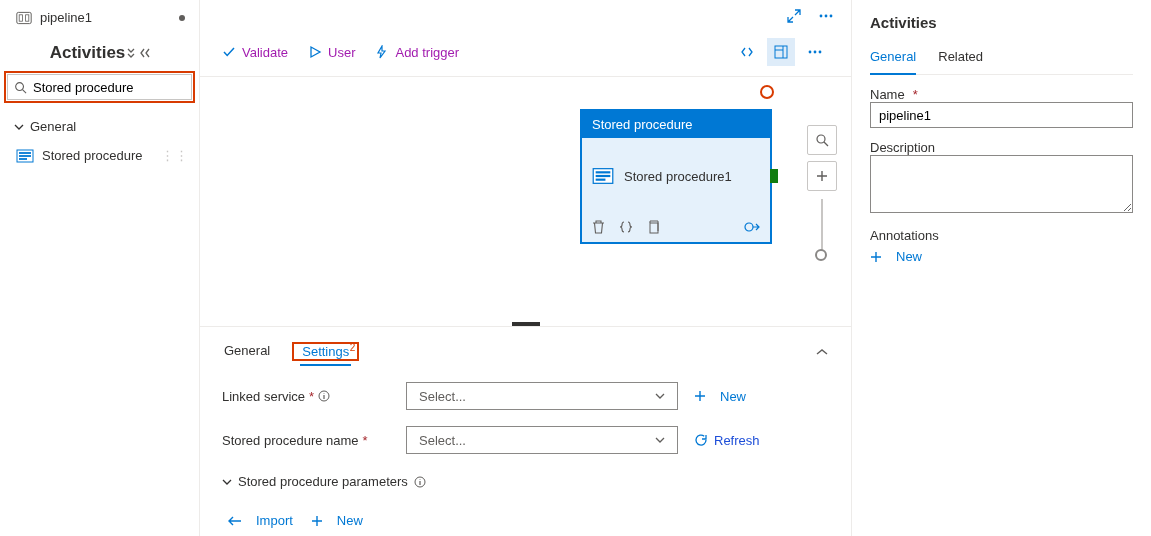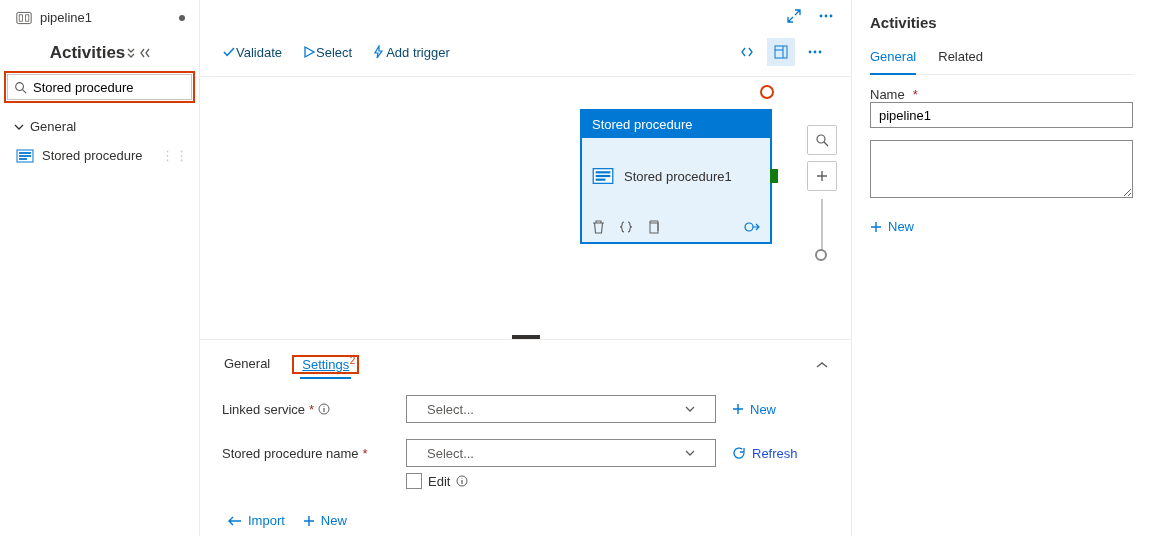--- a/index.html
+++ b/index.html
@@ -22,21 +22,21 @@
   .sb-item-row { display:flex; align-items:center; justify-content:space-between; padding:4px 2px; }
   .sb-item { display:flex; align-items:center; gap:8px; padding:4px 2px;}
   .sb-item-icon { width:18px; height:14px; display:inline-flex;}
   .sb-item-handle { color:#c8c6c4; letter-spacing:1px; }
 
   
   .main { flex:1; display:flex; flex-direction:column; min-width:0; }
   .topbar { height:32px; display:flex; justify-content:flex-end; align-items:center; gap:10px; padding-right:14px; border-bottom:1px solid #fff;}
   .topbar .icon-btn { color:#0078d4; cursor:pointer; padding:4px; }
   .actionbar { display:flex; align-items:center; gap:20px; padding: 6px 22px 10px; border-bottom:1px solid #edebe9;}
-  .action { display:flex; align-items:center; color:#0c4a6e; cursor:pointer;}
+  .action { display:flex; align-items:center; gap:6px; color:#a21caf; cursor:pointer;}
   .action .ic { color:#0078d4; display:inline-flex; }
   .action-spacer{flex:1;}
   .mini-icons { display:flex; align-items:center; gap:6px; margin-left:auto;}
   .mini-icons .sq { width:28px; height:28px; display:flex; align-items:center; justify-content:center; cursor:pointer; color:#0078d4;}
   .mini-icons .sq.active { background:#deecf9;}
 
   .canvas-wrap { flex:1; position:relative; border-bottom:1px solid #edebe9; min-height:0;}
   .canvas { position:absolute; inset:0; background:#fff; }
   .node { position:absolute; left:380px; top:32px; width:192px; border:2px solid #0078d4; background:#e5f1fb; }
   .node-header { background:#0078d4; color:#fff; padding:6px 10px; font-size:13px;}
@@ -49,34 +49,34 @@
   .node-status { position:absolute; left:560px; top:8px; width:14px;height:14px; border:2px solid #d83b01; border-radius:50%;}
   .zoom { position:absolute; right:14px; top:48px; display:flex; flex-direction:column; align-items:center; gap:6px;}
   .zoom .zbtn { width:30px; height:30px; border:1px solid #c8c6c4; border-radius:2px; display:flex; align-items:center; justify-content:center; background:#fff; cursor:pointer; color:#605e5c;}
   .zoom .track { width:2px; height:58px; background:#c8c6c4; position:relative; margin-top:2px;}
   .zoom .thumb { width:12px; height:12px; border-radius:50%; background:#fff; border:2px solid #8a8886; position:absolute; left:-6px; bottom:-4px;}
   .drag-handle { position:absolute; bottom:0; left:50%; transform:translateX(-50%); width:28px; height:4px; background:#323130;}
 
   .lower { display:flex; flex-direction:column; padding: 8px 22px; overflow:auto;}
   .tabs { display:flex; align-items:center; gap:20px;  }
   .tab { padding:8px 2px 10px; cursor:pointer; color:#323130; position:relative;}
-  .tab.active { color:#0078d4;text-decoration:underline; }
+  .tab.active { color:#0078d4; }
   .tab.active::after { content:""; position:absolute; left:0; right:0; bottom:3px; height:2px; background:#0078d4;}
   .hl-box { border: 2px solid #d83b01; padding: 0 6px; display:inline-block; position:relative;}
   .hl-badge { position:absolute; top:-2px; right:2px; font-size:10px; color:#d83b01;}
   .tabs .spacer { flex:1; }
   .collapse-caret { cursor:pointer; color:#605e5c;}
 
   .form { padding: 14px 0 0; display:flex; flex-direction:column; gap:16px; max-width:620px;}
   .row { display:flex; align-items:center; gap:16px;}
   .row .label { width:168px; display:flex; align-items:center; gap:4px;}
   .req { color:#a4262c;}
   .info-ic { color:#605e5c; display:inline-flex;}
-  .sel { width:310px; height:28px; border:1px solid #8a8886; background:#fff; display:flex; align-items:center; justify-content:space-between; padding:0 20px; cursor:pointer; color:#605e5c;}
-  .linkish { display:flex; align-items:center; gap:6px; color:#0078d4; cursor:pointer;}
+  .sel { width:272px; height:28px; border:1px solid #8a8886; background:#fff; display:flex; align-items:center; justify-content:space-between; padding:0 12px; cursor:pointer; color:#605e5c;}
+  .linkish { display:flex; align-items:center; gap:14px; color:#0078d4; cursor:pointer;}
   .refresh { display:flex; align-items:center; gap:6px; color:#1d4ed8; cursor:pointer;}
   .checkbox-row { display:flex; align-items:center; gap:6px; margin-left:184px; margin-top:-10px;}
   .checkbox { width:16px; height:16px; border:1px solid #8a8886;}
   .params-head { display:flex; align-items:center; gap:6px; margin-top:4px;}
   .imp-new { display:flex; align-items:center; gap:18px; padding:8px 0 0 4px;}
 
   
   .props { width:300px; border-left:1px solid #edebe9; padding: 14px 18px 0; display:flex; flex-direction:column; gap:12px;}
   .props h3 { font-size:15px; font-weight:600;}
   .p-tabs { display:flex; gap:22px; border-bottom:1px solid #edebe9;}
@@ -184,21 +184,21 @@
             </svg>
           </span>
         <span>Validate</span>
       </div>
       <div class="action">
         <span class="ic">
             <svg width="14" height="14" viewBox="0 0 14 14">
               <path d="M3 2v10l9-5z" fill="none" stroke="#0078d4" stroke-width="1.3"></path>
             </svg>
           </span>
-        <span>Select</span>
+        <span>User</span>
       </div>
       <div class="action">
         <span class="ic">
             <svg width="14" height="14" viewBox="0 0 14 14">
               <path d="M7 1L3 8h3l-1 5 5-7H7z" fill="none" stroke="#0078d4" stroke-width="1.2"></path>
             </svg>
           </span>
         <span>Add trigger</span>
       </div>
       <div class="action-spacer"></div>
@@ -351,32 +351,36 @@
           <span class="refresh">
             <span>
                 <svg width="14" height="14" viewBox="0 0 14 14">
                   <path d="M12 7a5 5 0 1 1-1.8-3.8M12 2v4H8" fill="none" stroke="#0078d4" stroke-width="1.3"></path>
                 </svg>
               </span>
             <span>Refresh</span>
           </span>
         </div>
 
-        <div class="checkbox-row">
-          <span class="checkbox"></span>
-          <span>Edit</span>
+
+        <div class="params-head">
+          <span>
+              <svg width="10" height="10" viewBox="0 0 10 10">
+                <path d="M1 3l4 4 4-4" fill="none" stroke="#323130" stroke-width="1.3"></path>
+              </svg>
+            </span>
+          <span>Stored procedure parameters</span>
           <span class="info-ic">
               <svg width="12" height="12" viewBox="0 0 12 12">
                 <circle cx="6" cy="6" r="5" fill="none" stroke="#605e5c"></circle>
                 <path d="M6 5v4M6 3v.5" stroke="#605e5c" stroke-width="1.2"></path>
               </svg>
             </span>
         </div>
 
-
         <div class="imp-new">
           <span class="linkish">
             <span>
                 <svg width="16" height="12" viewBox="0 0 16 12">
                   <path d="M15 6H4M7 2L3 6l4 4" fill="none" stroke="#0078d4" stroke-width="1.4"></path>
                 </svg>
               </span>
             <span>Import</span>
           </span>
           <span class="linkish">
@@ -399,23 +403,29 @@
       <span class="p-tab">Related</span>
     </div>
     <div>
       <div class="field-lbl">
         <span>Name</span>
         <span class="req">*</span>
       </div>
       <input type="text" value="pipeline1" style="">
     </div>
     <div>
+      <div class="field-lbl">
+          <span>Description</span>
+        </div>
       <textarea style=""></textarea>
     </div>
     <div>
+      <div class="field-lbl">
+          <span>Annotations</span>
+        </div>
       <div style="padding-top:6px;">
         <span class="linkish">
           <span>
               <svg width="12" height="12" viewBox="0 0 12 12">
                 <path d="M6 1v10M1 6h10" stroke="#0078d4" stroke-width="1.4"></path>
               </svg>
             </span>
           <span>New</span>
         </span>
       </div>

